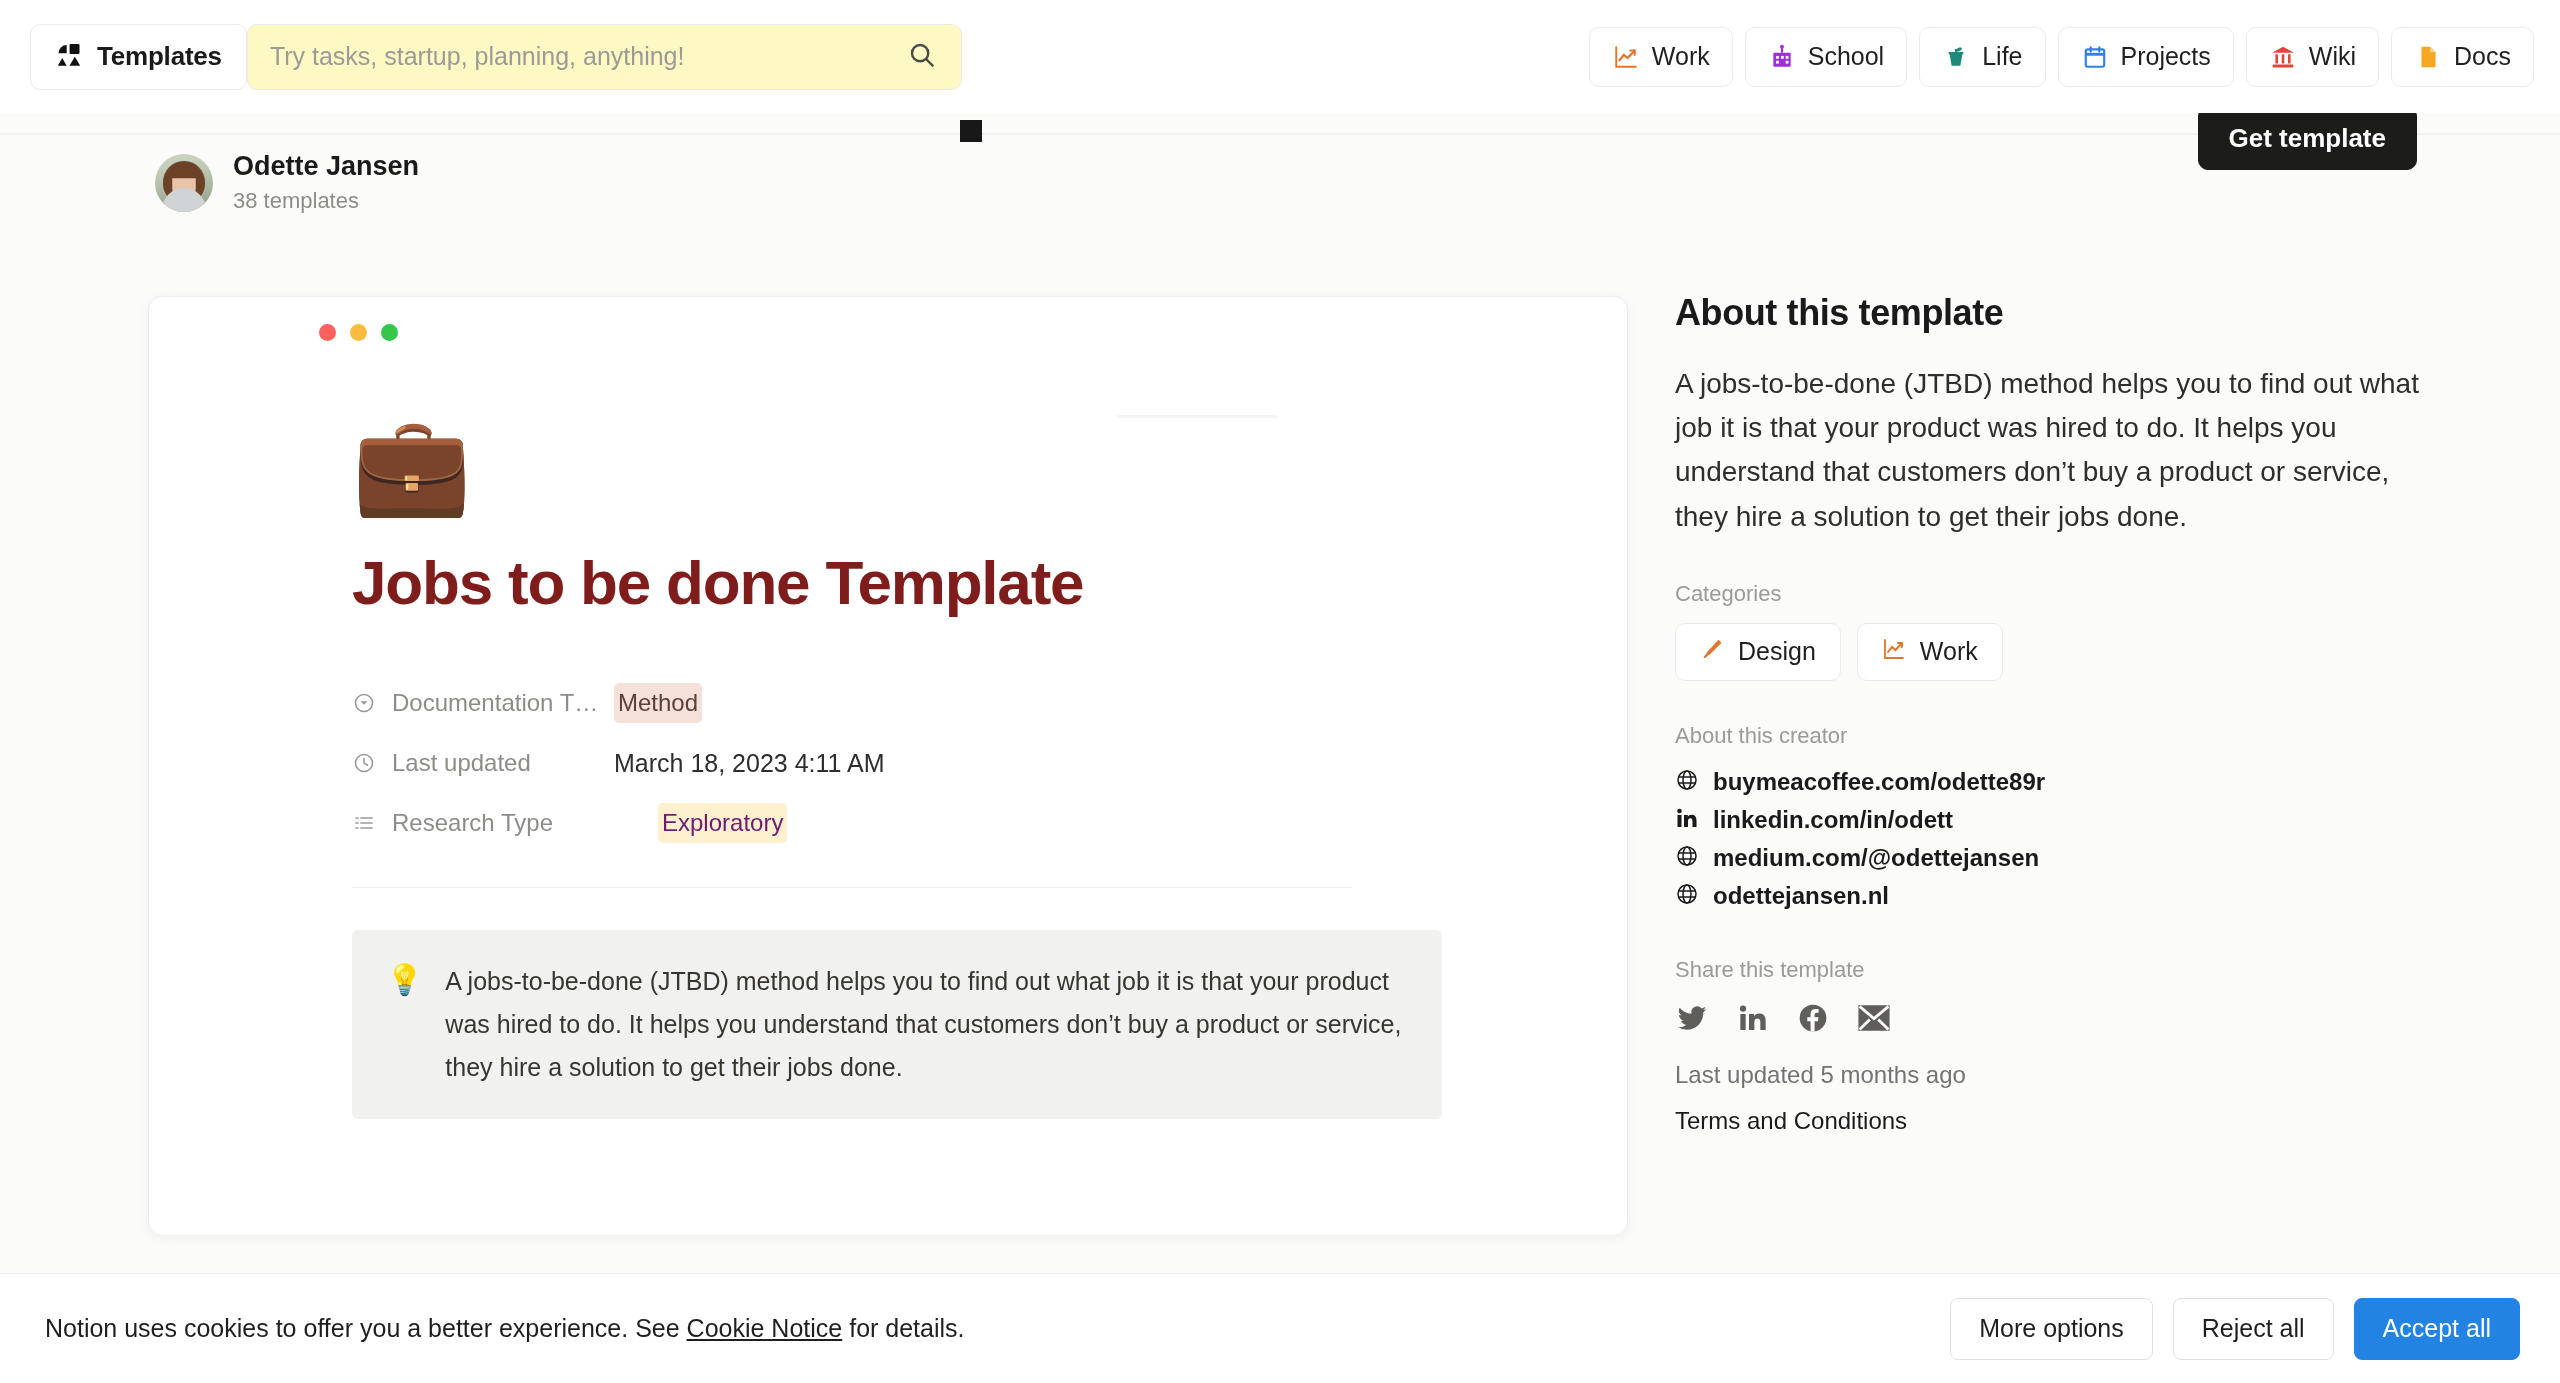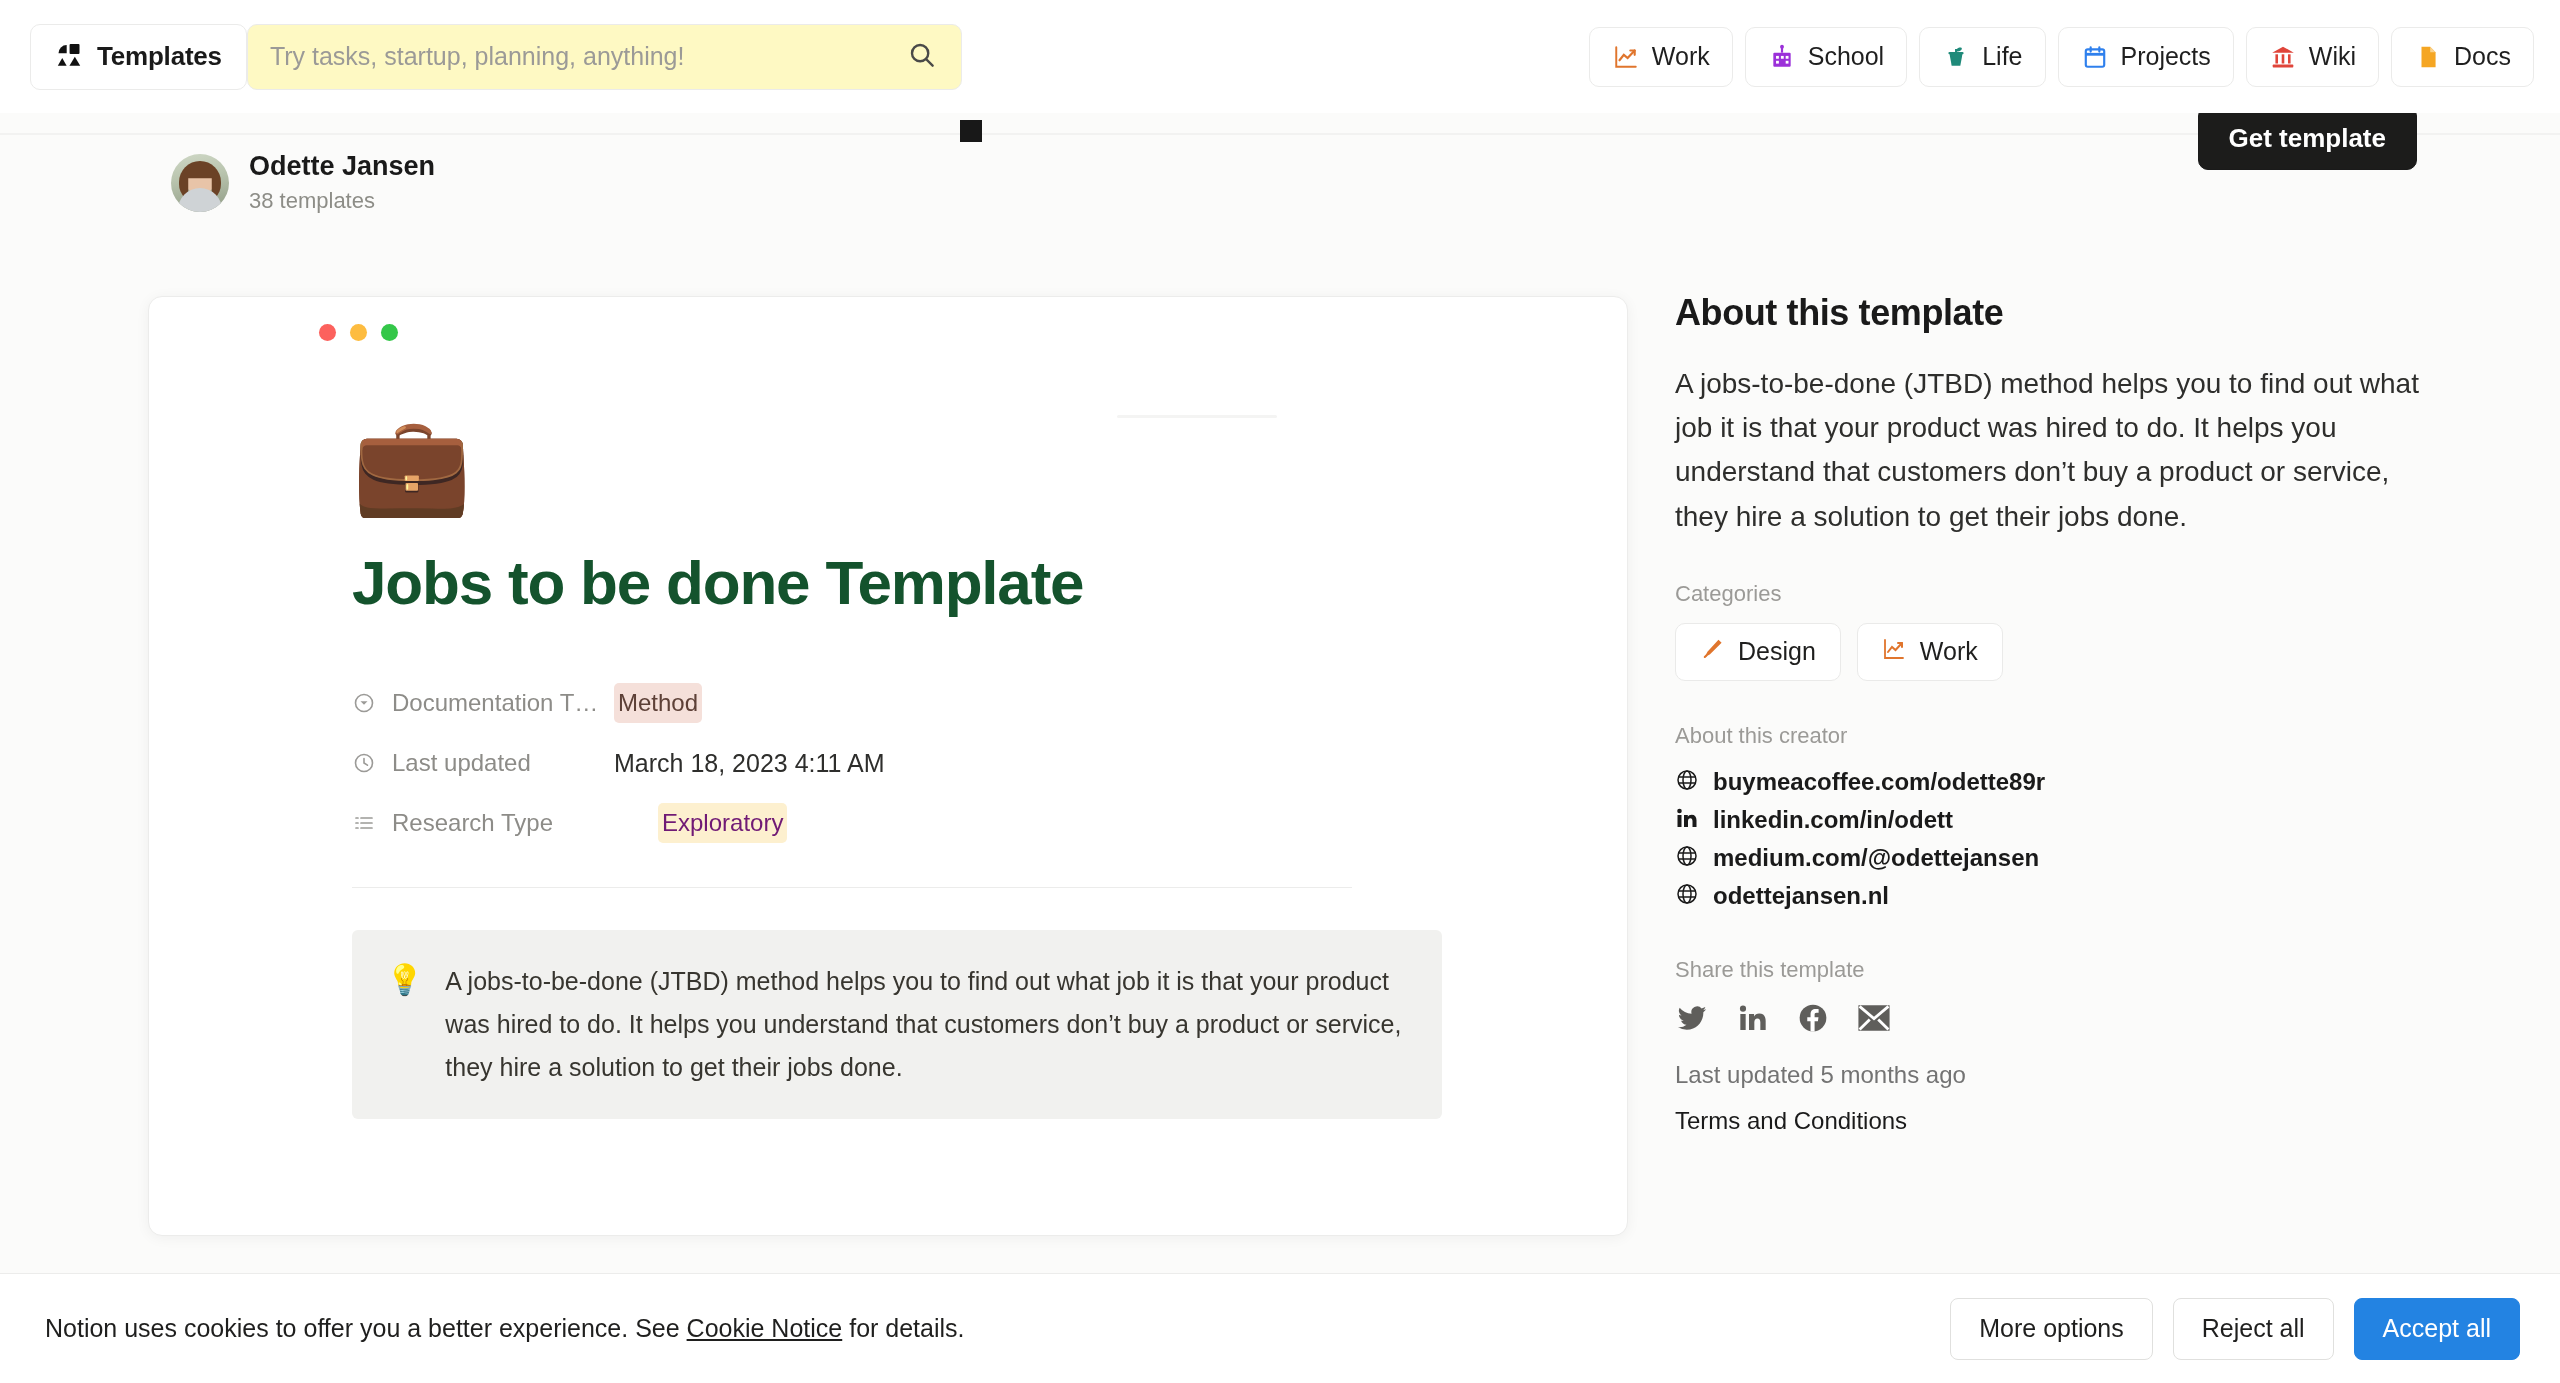--- a/index.html
+++ b/index.html
@@ -62,21 +62,21 @@
     border: 1px solid #e6e6e5; background: #fff; color: #1a1a1a;
     font-size: 26px; font-weight: 600; display: flex; align-items: center; cursor: pointer;
   }
   .btn-get {
     height: 64px; padding: 0 30px; border-radius: 10px;
     border: 1px solid #1a1a1a; background: #1c1c1b; color: #fff;
     font-size: 26px; font-weight: 600; display: flex; align-items: center; cursor: pointer; text-align: center;
   }
 
   
-  .author { position: absolute; left: 171px; top: 150px; display: flex; align-items: center; gap: 20px; z-index: 25; }
+  .author { position: absolute; left: 155px; top: 150px; display: flex; align-items: center; gap: 20px; z-index: 25; }
   .avatar {
     width: 58px; height: 58px; border-radius: 50%; overflow: hidden;
     background: linear-gradient(170deg,#cfd8c6 0%,#b9c4ae 40%,#8f9a84 100%);
     position: relative; flex: none;
   }
   .avatar::before {
     content: ""; position: absolute; left: 50%; top: 20%;
     width: 30px; height: 30px; border-radius: 50%;
     background: #e8c4a8; transform: translateX(-50%);
   }
@@ -105,21 +105,21 @@
     overflow: hidden;
   }
   .dots { position: absolute; left: 170px; top: 27px; display: flex; gap: 14px; }
   .dot { width: 17px; height: 17px; border-radius: 50%; }
   .dot.r { background: #fc615d; } .dot.y { background: #fdbc40; } .dot.g { background: #34c749; }
   .faint-rule { position: absolute; left: 968px; top: 118px; width: 160px; height: 3px;
                 background: #f4f4f3; border-radius: 2px; }
 
   .doc { position: absolute; left: 203px; top: 120px; right: 120px; }
   .doc-emoji { font-size: 96px; line-height: 1; margin-bottom: 36px; }
-  .doc-title { font-size: 62px; font-weight: 700; color: #14532d; letter-spacing: -1.2px; line-height: 1.1; }
+  .doc-title { font-size: 62px; font-weight: 700; color: #7f1d1d; letter-spacing: -1.2px; line-height: 1.1; }
 
   .props { margin-top: 56px; }
   .prop-row { display: flex; align-items: center; height: 60px; }
   .prop-ico { width: 30px; display: flex; align-items: center; justify-content: flex-start; flex: none; }
   .prop-name { width: 222px; font-size: 24px; color: #8d8c88; margin-left: 10px; white-space: nowrap; overflow: hidden; }
   .prop-val { font-size: 25px; color: #2e2e2c; }
   .tag { display: inline-block; padding: 4px 4px; border-radius: 5px; font-size: 24px; line-height: 1.35; }
   .tag.pink { background: #f5e0da; color: #5d4037; }
   .tag.yellow { background: #fdf0cf; color: #701a75; margin-left: 44px; }
 

